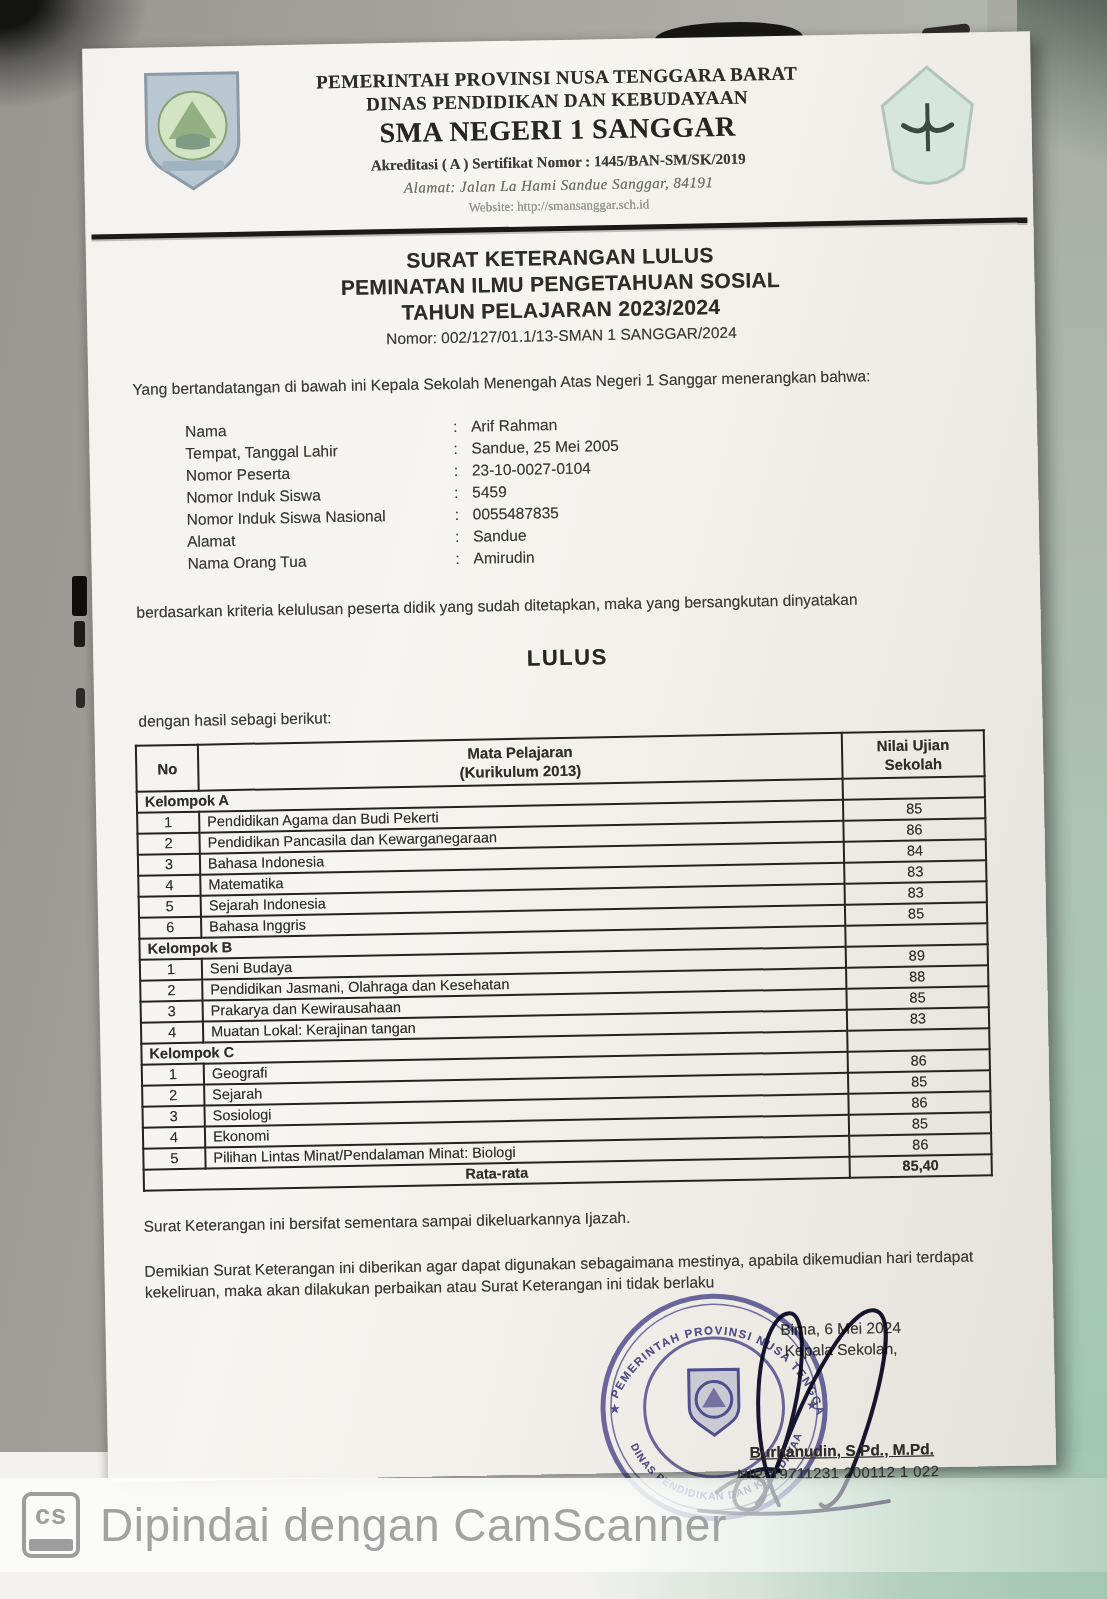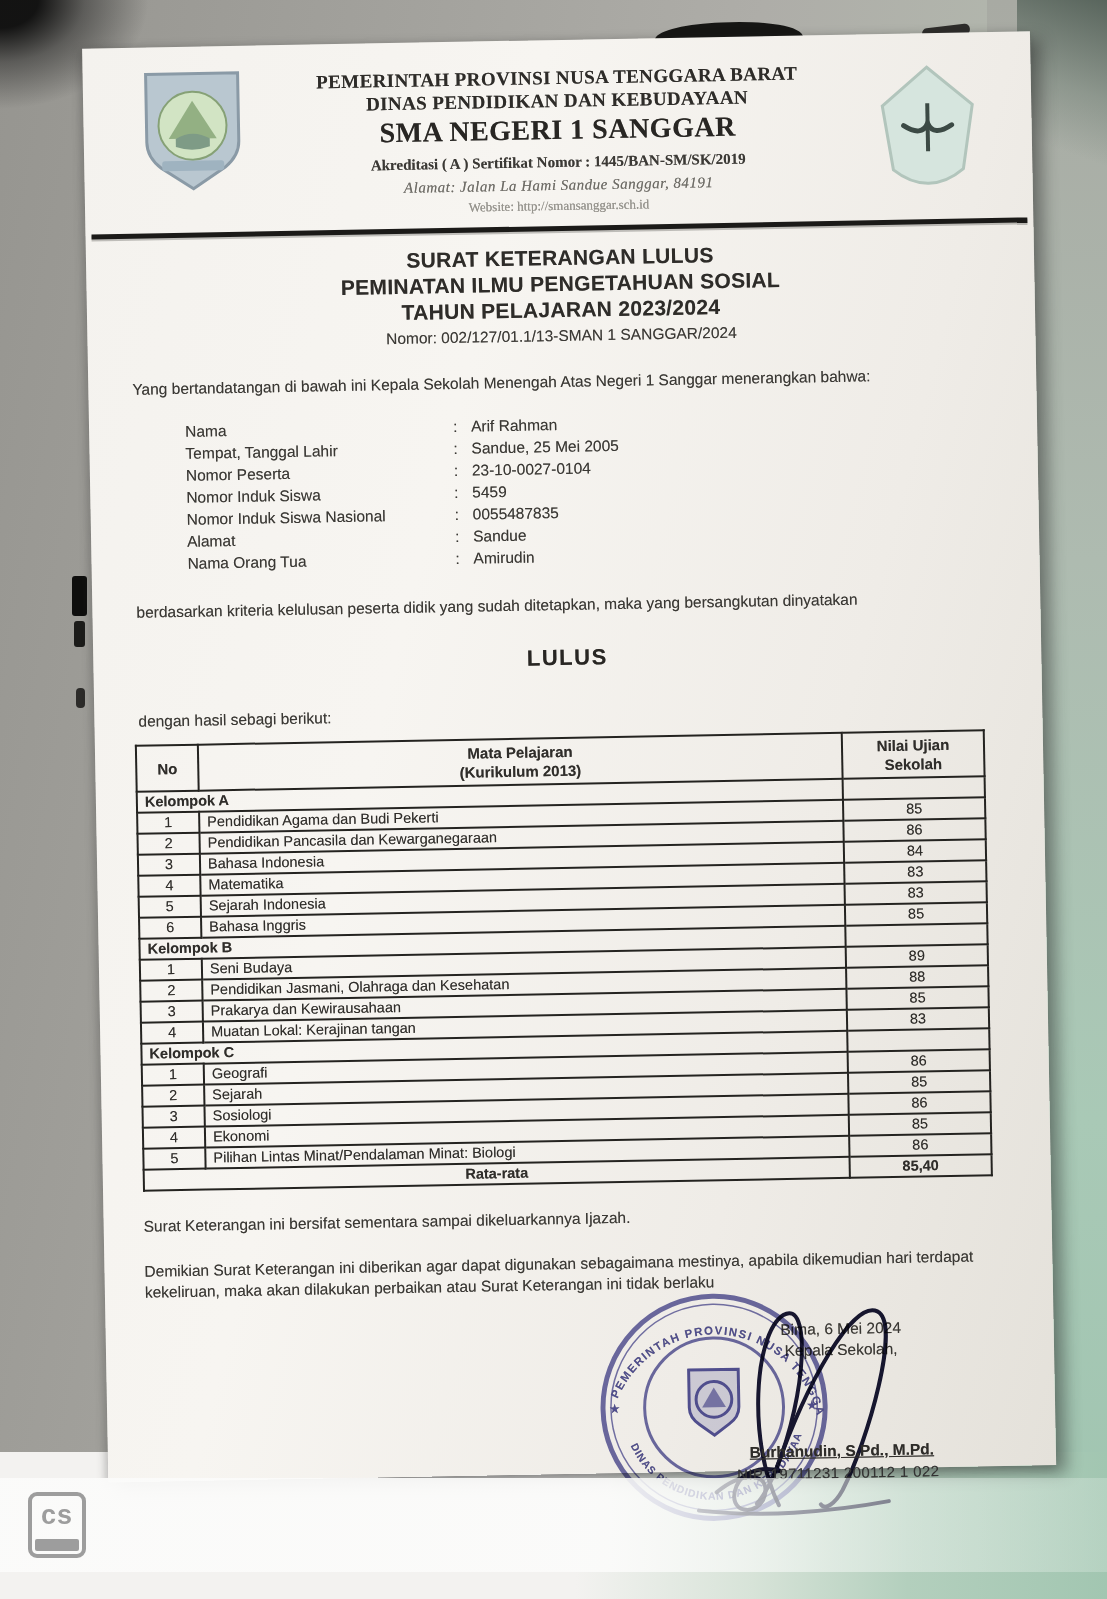--- a/index.html
+++ b/index.html
@@ -81,21 +81,21 @@
             font-size:15.5px;color:#3a3834;line-height:21px;}
   .sig-name{position:absolute;right:34px;top:146px;width:360px;text-align:center;
             font-size:15.5px;font-weight:bold;color:#2e2c29;text-decoration:underline;}
   .sig-nip{position:absolute;right:28px;top:168px;width:380px;text-align:center;
             font-size:15px;color:#333;letter-spacing:.4px;}
   .stamp{position:absolute;left:488px;top:-10px;opacity:.88;mix-blend-mode:multiply;}
   .autograph{position:absolute;left:520px;top:-24px;mix-blend-mode:multiply;}
 
   
   .wm{position:absolute;left:0;top:1478px;width:100%;height:94px;display:flex;align-items:center;
-      padding-left:28px;box-sizing:border-box;
+      padding-left:22px;box-sizing:border-box;
       background:linear-gradient(90deg,rgba(251,251,250,.97) 0%,rgba(251,251,250,.92) 55%,rgba(244,248,245,.55) 75%,rgba(238,245,240,.25) 100%);}
   .wm-icon{position:relative;width:50px;height:58px;border:4px solid #9d9d9d;border-radius:9px;flex:none;}
   .wm-icon .cs{position:absolute;left:0;right:0;top:4px;text-align:center;
       font-size:27px;font-weight:bold;color:#9d9d9d;letter-spacing:1px;}
   .wm-icon .bar{position:absolute;left:3px;right:3px;bottom:3px;height:12px;background:#9d9d9d;border-radius:2px;}
   .wm-text{margin-left:20px;font-size:46px;color:#a2a2a2;letter-spacing:.5px;white-space:nowrap;}
 </style>
 </head>
 <body>
 
@@ -343,13 +343,14 @@
     <div class="sig-name">Burhanudin, S.Pd., M.Pd.</div>
     <div class="sig-nip">NIP. 19711231 200112 1 022</div>
   </div>
 </div>
 
 <div class="wm">
   <span class="wm-icon">
     <span class="cs">cs</span>
     <span class="bar"></span>
   </span>
+  <span class="wm-text">Dipindai dengan CamScanner</span>
 </div>
 
 </body></html>

